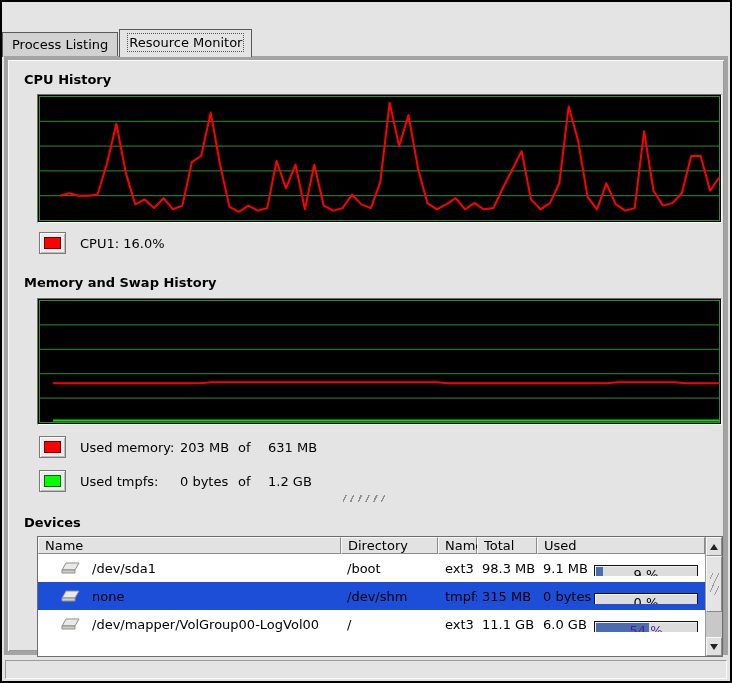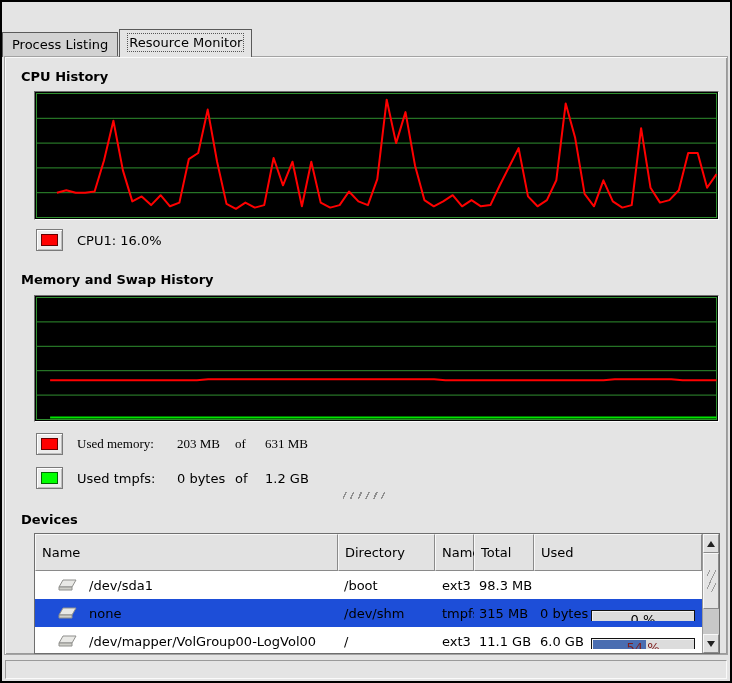--- a/index.html
+++ b/index.html
@@ -24,21 +24,21 @@
     background:#d2d2d2; margin-right:1px; position:relative;
   }
   .tab.active {
     background:#e4e4e4; padding:5px 9px 7px 9px; z-index:3;
   }
   .tab.active .tab-label { outline:1px dotted #555; outline-offset:1px; }
   
   #notebook {
     position:absolute; left:2px; right:2px; top:54px; height:599px;
     background:#e4e4e4;
-    border:1px solid #a3a3a3;
+    border:4px solid #a3a3a3;
     box-shadow:inset 1px 1px 0 #fafafa, inset -1px -1px 0 #9a9a9a;
     z-index:2;
   }
   .section-title { position:absolute; left:16px; font-weight:bold; }
   .chart-frame {
     position:absolute; left:29px; width:685px; background:#000;
     border:1px solid; border-color:#6e6e6e #fafafa #fafafa #6e6e6e;
   }
   .chart-frame svg { display:block; }
   
@@ -58,42 +58,42 @@
     position:absolute; top:435px; left:50%; transform:translateX(-50%);
     width:46px; height:7px;
     background:repeating-linear-gradient(115deg,transparent 0 2px,#8f8f8f 2px 3.5px,transparent 3.5px 7px);
   }
   
   #devices-frame {
     position:absolute; left:29px; top:476px; width:686px; height:121px;
     border:1px solid #6e6e6e; background:#fff; display:flex;
   }
   #device-table { flex:1; background:#fff; overflow:hidden; }
-  .thead { display:flex; height:37px; }
+  .thead { display:flex; height:17px; }
   .th {
     background:#e2e2e2; border:1px solid; border-color:#f8f8f8 #8a8a8a #8a8a8a #f8f8f8;
     display:flex; align-items:center; padding-left:6px; margin-right:0;
   }
   .th-name{width:303px;} .th-dir{width:97px;} .th-type:{}
   .th-type{width:39px;} .th-total{width:60px;} .th-used{flex:1;}
   .trow { display:flex; height:28px; align-items:center; }
   .trow.alt { background:#1d4ed8; }
   .td { padding-left:6px; white-space:nowrap; overflow:hidden; }
   .td-name{width:303px; display:flex; align-items:center; padding-left:22px;gap:8px;}
   .td-dir{width:97px;} .td-type{width:39px; padding-left:7px;} .td-total{width:60px; padding-left:5px;}
   .td-used{flex:1; position:relative; display:flex; align-items:center;}
   .disk-icon { width:21px; height:15px; margin-right:3px; flex:none; }
   .pbar {
     position:absolute; right:7px; top:4px; width:104px; height:20px;
     border:1px solid #111; background:#dcdcdc;
     box-shadow:inset 1px 1px 0 #f2f2f2;
   }
   .pbar-fill { position:absolute; left:1px; top:1px; bottom:1px; background:#4a6db1; }
   .pbar-label { position:absolute; inset:0; display:flex; align-items:center; justify-content:center; }
-  .pbar-label.on-fill { color:#7f1d1d; }
+  .pbar-label.on-fill { color:#4c1d95; }
   
   #vscroll { width:17px; background:#d6d6d6; border-left:1px solid #9a9a9a; display:flex; flex-direction:column; }
   .sb-btn {
     height:19px; background:#e0e0e0; border:1px solid; border-color:#f8f8f8 #8a8a8a #8a8a8a #f8f8f8;
     display:flex; align-items:center; justify-content:center;
   }
   .arrow-up { width:0; height:0; border-left:4px solid transparent; border-right:4px solid transparent; border-bottom:6px solid #222; }
   .arrow-down { width:0; height:0; border-left:4px solid transparent; border-right:4px solid transparent; border-top:6px solid #222; }
   .sb-thumb {
     height:56px; background:#e4e4e4; border:1px solid; border-color:#f8f8f8 #8a8a8a #8a8a8a #f8f8f8;
@@ -149,21 +149,21 @@
           <rect x="1.5" y="1.5" width="680" height="122" fill="none" stroke="#2f8f2f"></rect>
           <line x1="1.5" y1="25.9" x2="681.5" y2="25.9" stroke="#2f8f2f" stroke-width="1"></line>
           <line x1="1.5" y1="50.3" x2="681.5" y2="50.3" stroke="#2f8f2f" stroke-width="1"></line>
           <line x1="1.5" y1="74.7" x2="681.5" y2="74.7" stroke="#2f8f2f" stroke-width="1"></line>
           <line x1="1.5" y1="99.1" x2="681.5" y2="99.1" stroke="#2f8f2f" stroke-width="1"></line>
           <polyline points="15.1,84.2 26.4,84.2 37.7,84.2 49.0,84.2 60.3,84.2 71.6,84.2 82.9,84.2 94.2,84.2 105.5,84.2 116.8,84.2 128.0,84.2 139.3,84.2 150.6,84.2 161.9,84.2 173.2,83.2 184.5,83.2 195.8,83.2 207.1,83.2 218.4,83.2 229.7,83.2 241.0,83.2 252.3,83.2 263.6,83.2 274.9,83.2 286.2,83.2 297.5,83.2 308.8,83.2 320.1,83.2 331.4,83.2 342.7,83.2 353.9,83.2 365.2,83.2 376.5,83.2 387.8,83.2 399.1,83.2 410.4,84.2 421.7,84.2 433.0,84.2 444.3,84.2 455.6,84.2 466.9,84.2 478.2,84.2 489.5,84.2 500.8,84.2 512.1,84.2 523.4,84.2 534.7,84.2 546.0,84.2 557.3,84.2 568.6,84.2 579.8,83.2 591.1,83.2 602.4,83.2 613.7,83.2 625.0,83.2 636.3,83.2 647.6,84.2 658.9,84.2 670.2,84.2 681.5,84.2" fill="none" stroke="#ff0000" stroke-width="2" stroke-linejoin="round"></polyline>
           <polyline points="15.1,121.5 89.1,121.5 163.2,121.5 237.2,121.5 311.3,121.5 385.3,121.5 459.4,121.5 533.4,121.5 607.5,121.5 681.5,121.5" fill="none" stroke="#00e600" stroke-width="2" stroke-linejoin="round"></polyline>
         </svg>
     </div>
 
-    <div class="legend-row" style="top:375px; height:24px;font-family:Liberation Serif, serif;">
+    <div class="legend-row" style="top:375px; height:24px;">
       <span class="swatch">
         <span class="swatch-color" style="background: rgb(255, 0, 0);"></span>
       </span>
       <span class="legend-text">
         <span class="legend-label">Used memory:</span>
         <span class="legend-used">203 MB</span>
         <span class="legend-of">of</span>
         <span class="legend-total">631 MB</span>
       </span>
     </div>
@@ -197,20 +197,27 @@
           <div class="td td-name">
             <svg class="disk-icon" viewBox="0 0 21 15">
               <path d="M6 2 L19 2 L15 9 L2 9 Z" fill="#e9e9e6" stroke="#8f8f8c" stroke-width="1"></path>
               <path d="M2 9 L15 9 L15 12 L2 12 Z" fill="#cfcfc9" stroke="#8f8f8c" stroke-width="1"></path>
             </svg>
             <span>/dev/sda1</span>
           </div>
           <div class="td td-dir">/boot</div>
           <div class="td td-type">ext3</div>
           <div class="td td-total">98.3 MB</div>
+          <div class="td td-used">
+            <span>9.1 MB</span>
+            <span class="pbar">
+              <span class="pbar-fill" style="width: calc(9% - 2px);"></span>
+              <span class="pbar-label">9 %</span>
+            </span>
+          </div>
         </div>
 
         <div class="trow alt">
           <div class="td td-name">
             <svg class="disk-icon" viewBox="0 0 21 15">
               <path d="M6 2 L19 2 L15 9 L2 9 Z" fill="#e9e9e6" stroke="#8f8f8c" stroke-width="1"></path>
               <path d="M2 9 L15 9 L15 12 L2 12 Z" fill="#cfcfc9" stroke="#8f8f8c" stroke-width="1"></path>
             </svg>
             <span>none</span>
           </div>

